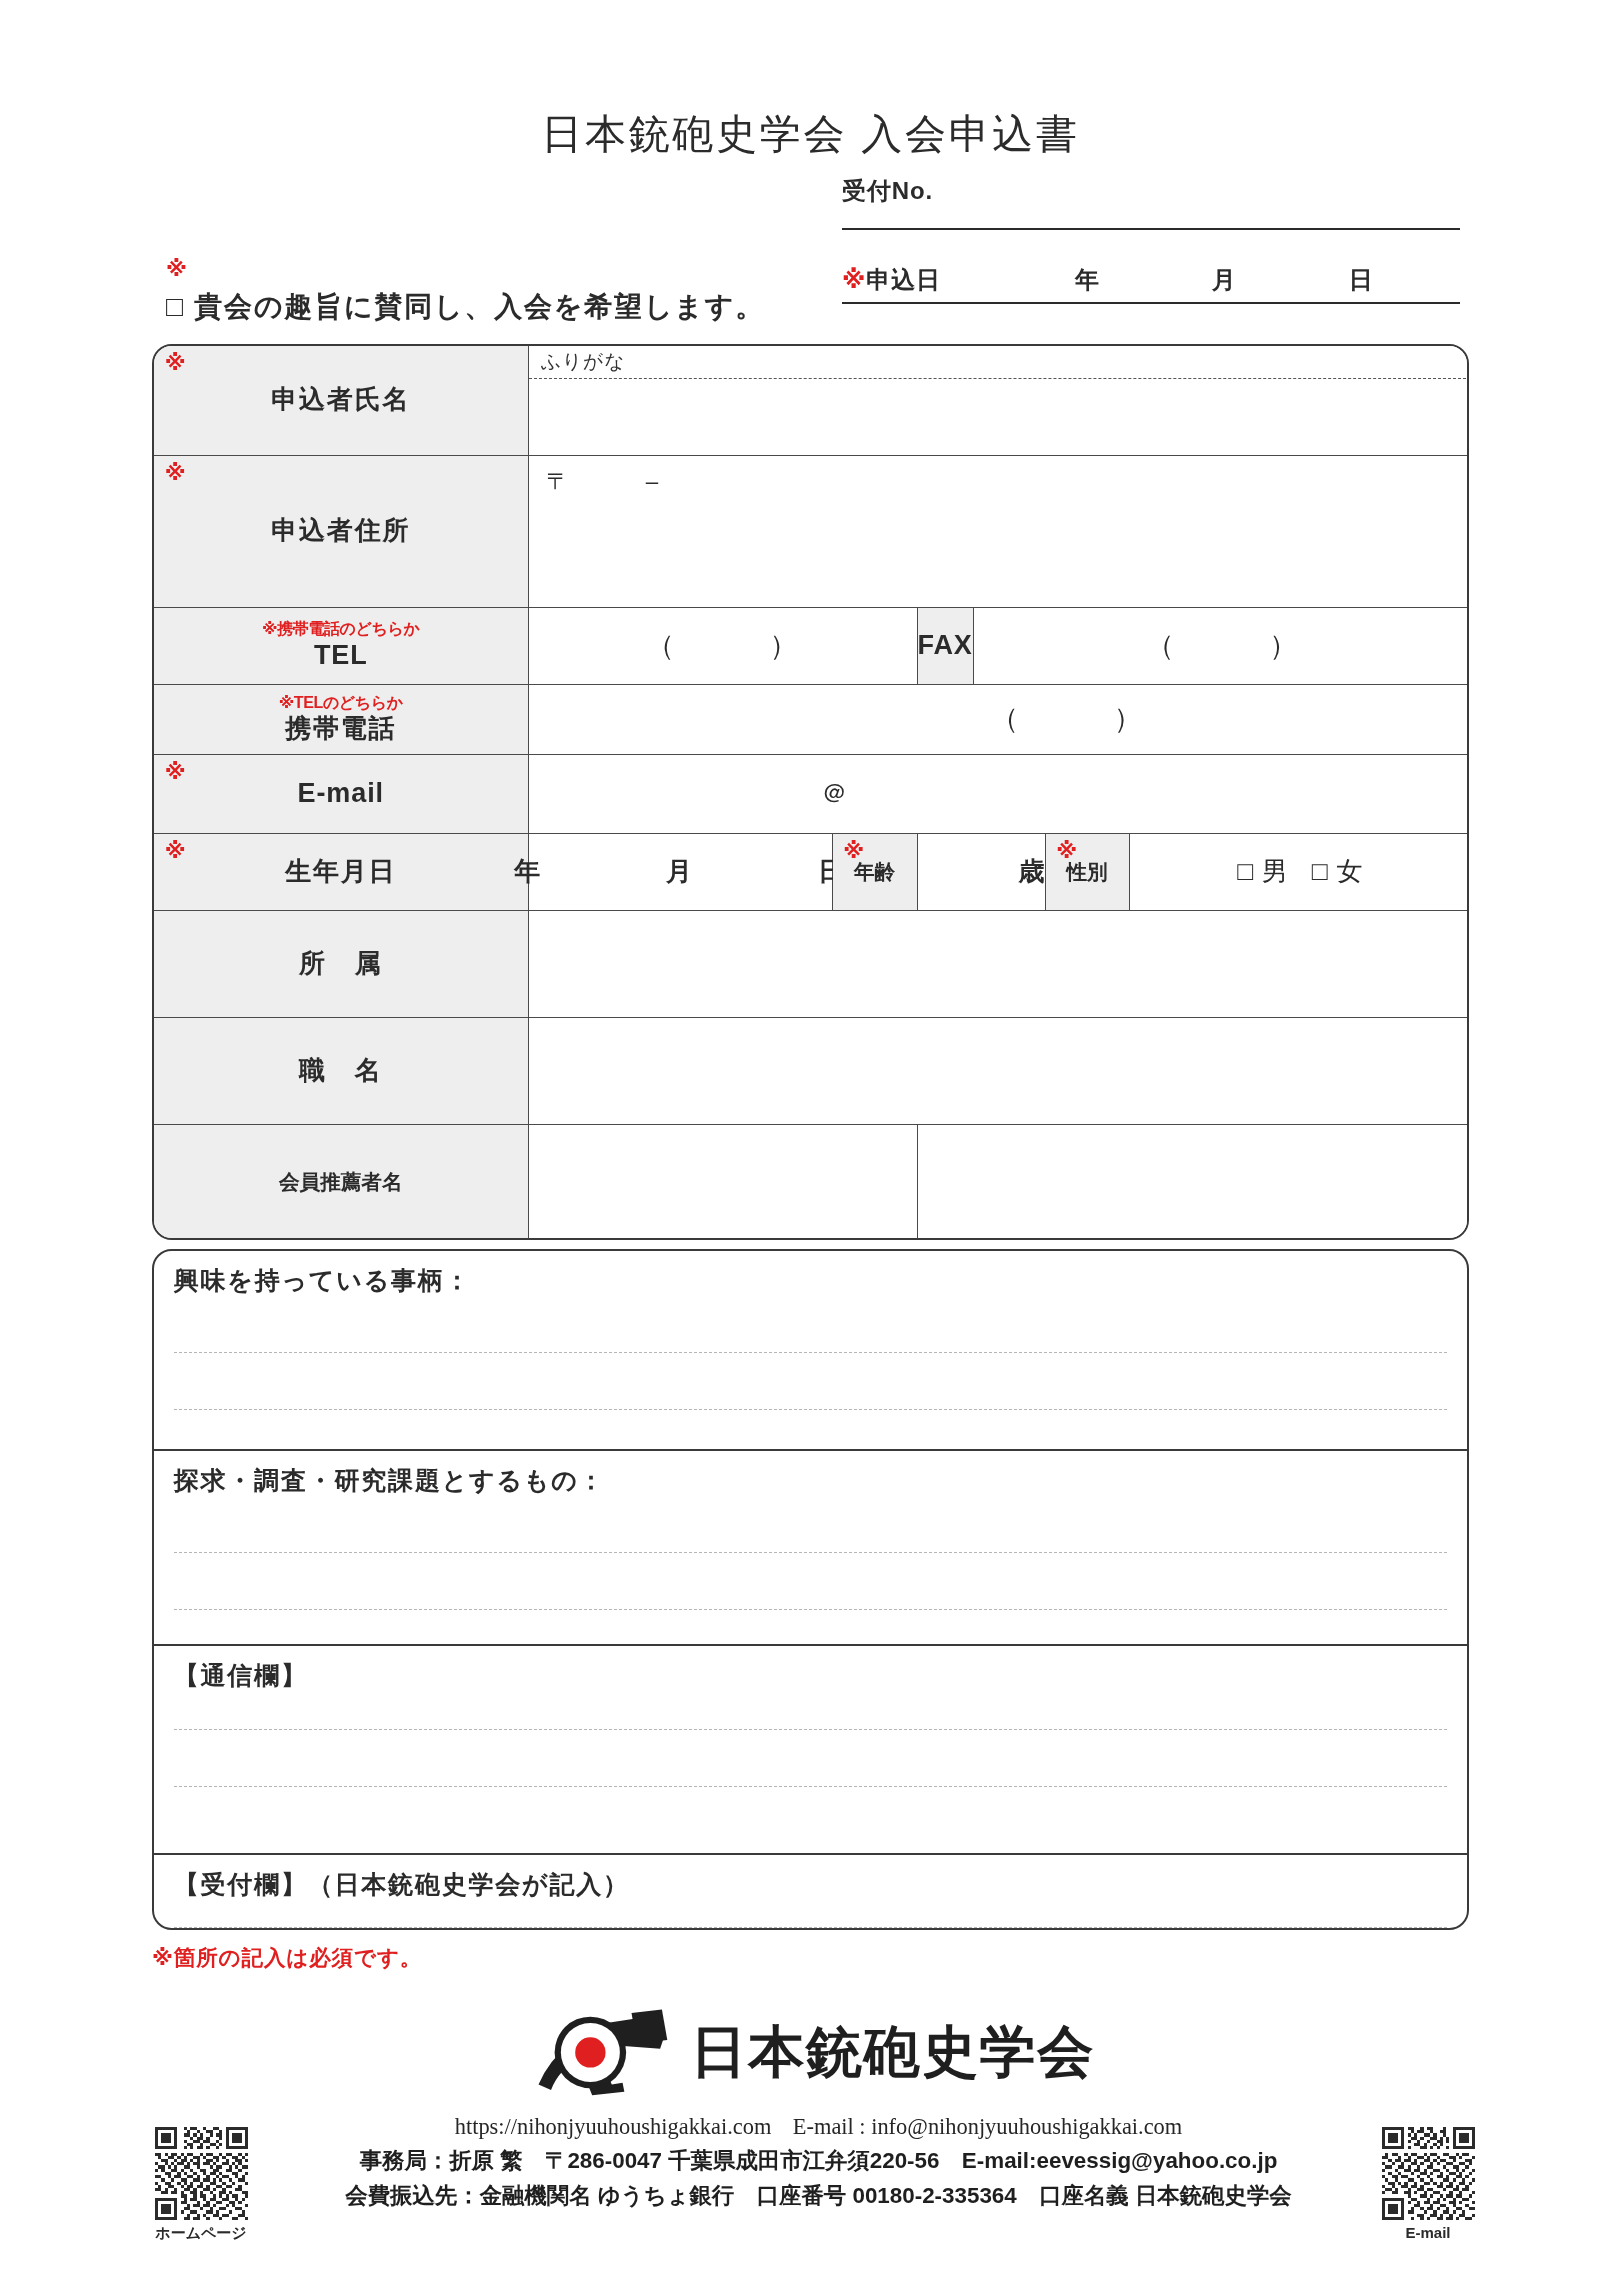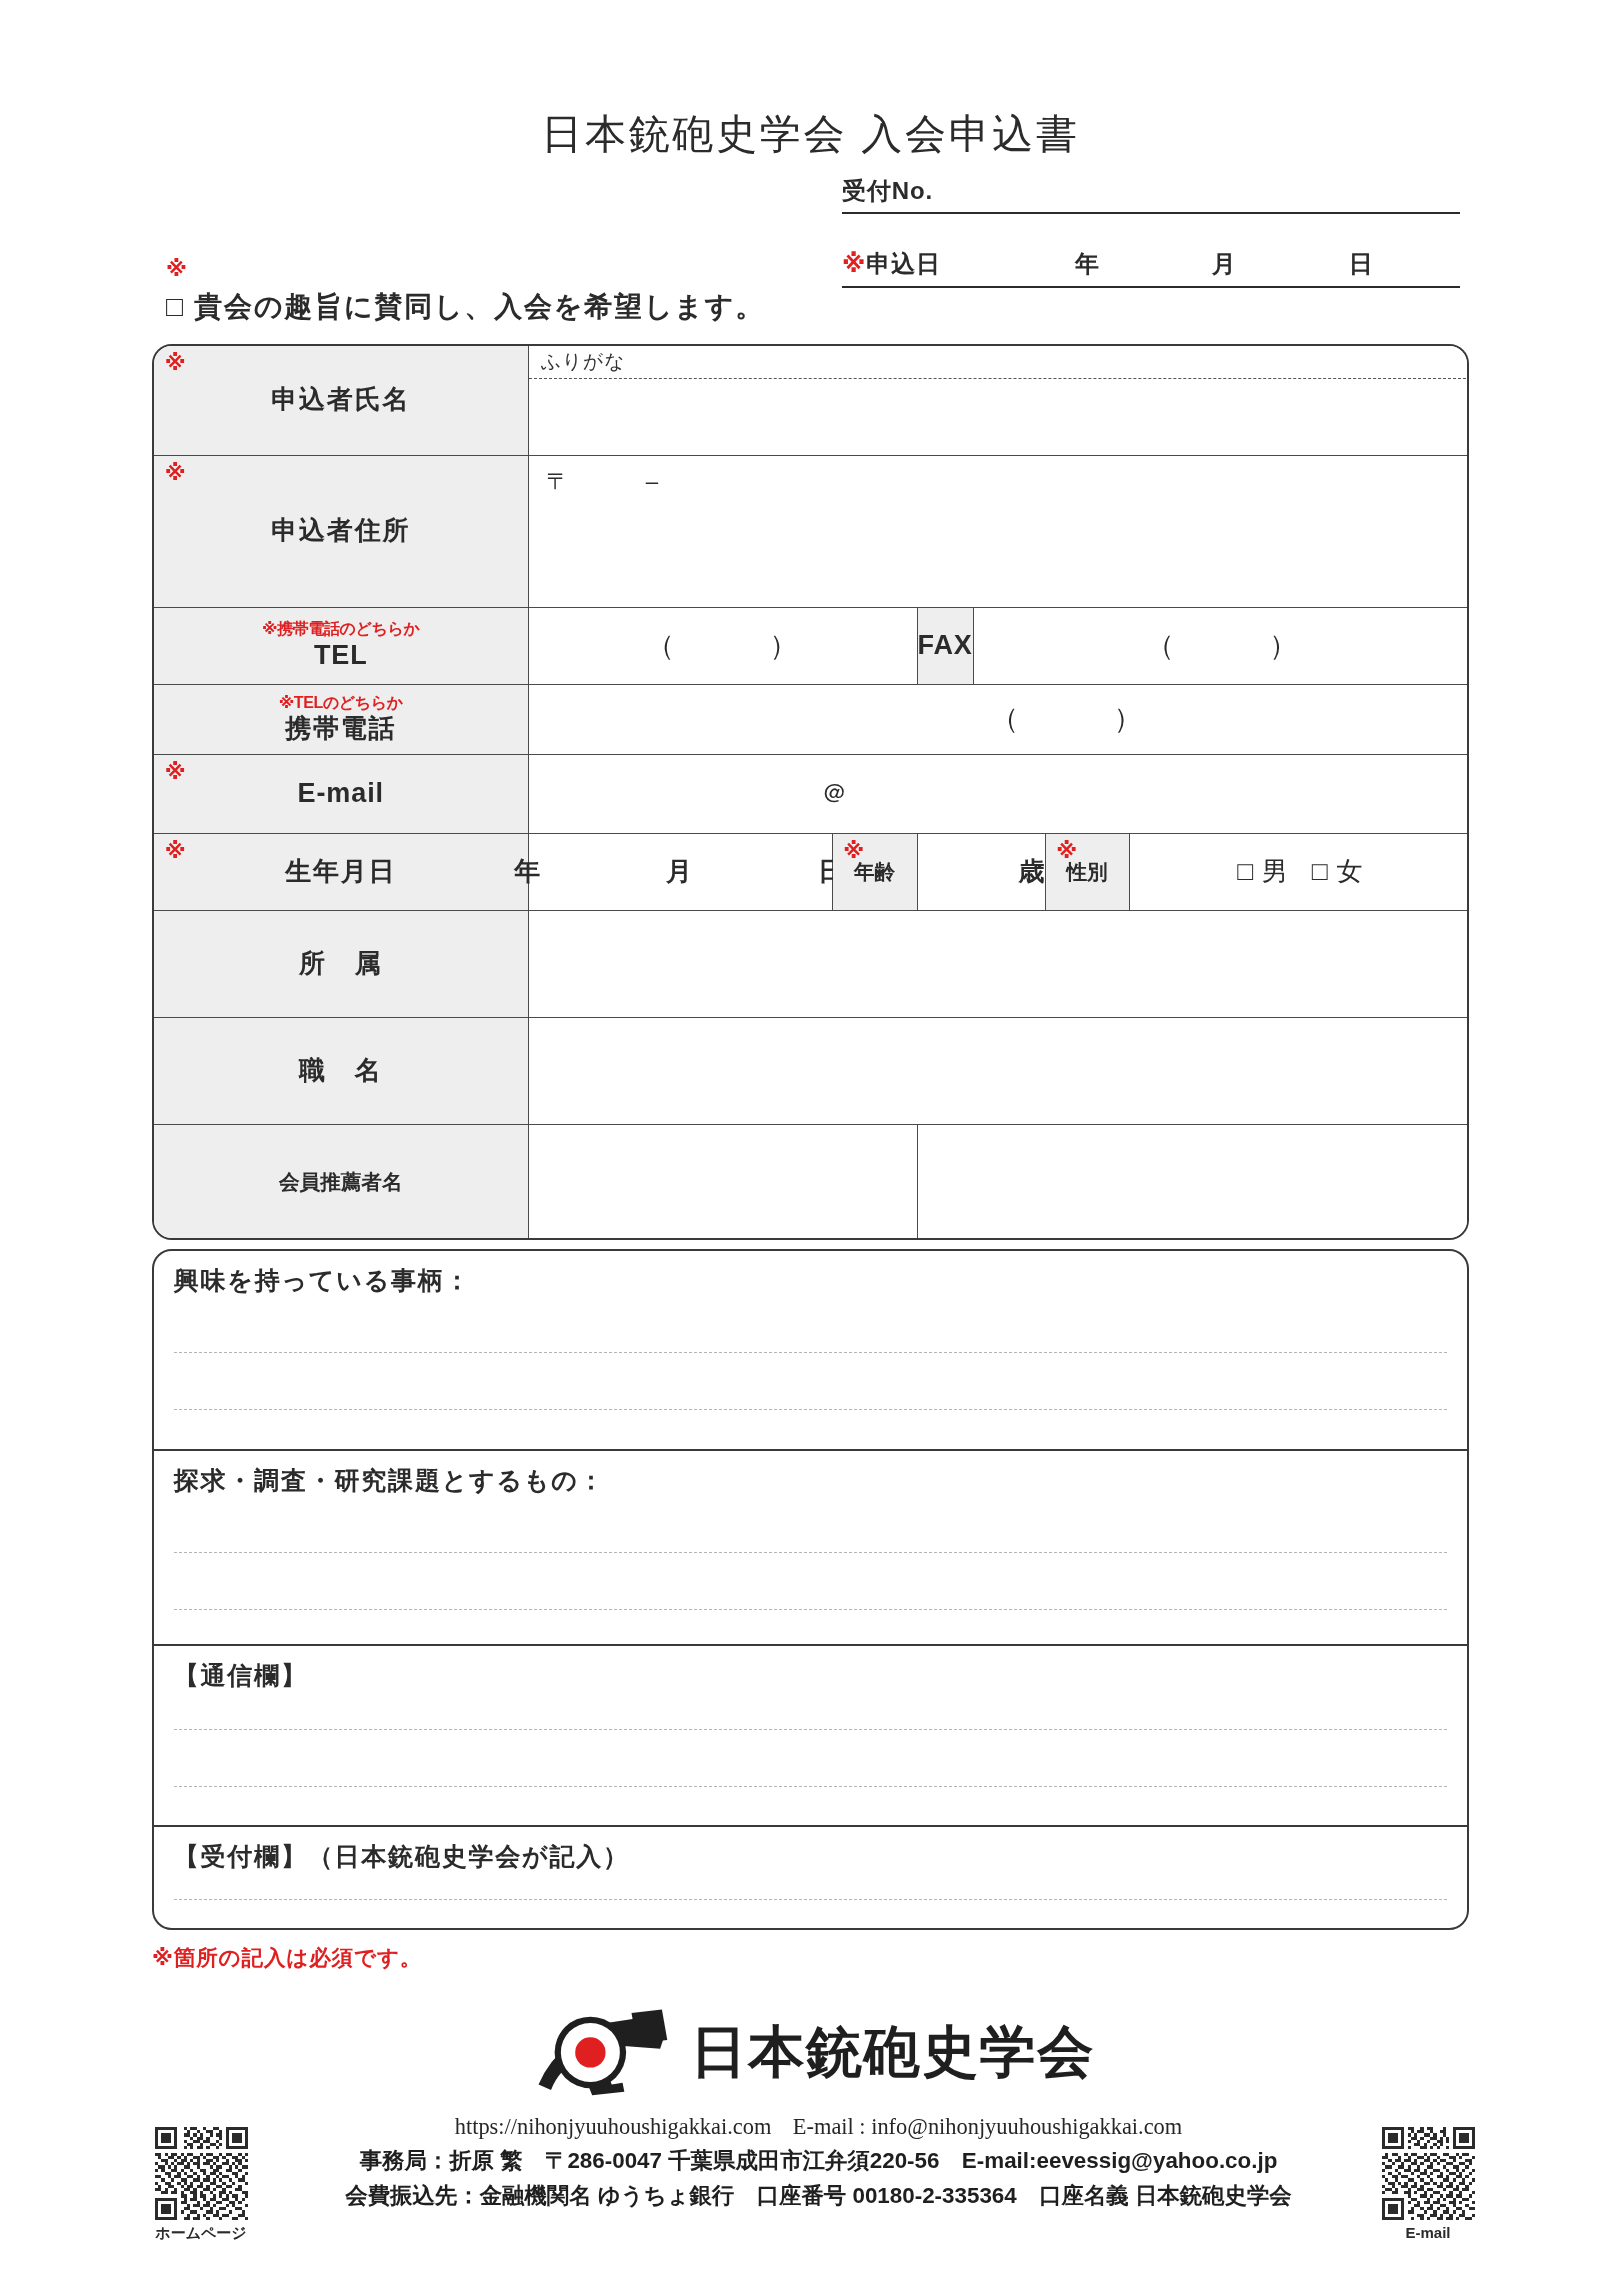--- a/index.html
+++ b/index.html
@@ -38,21 +38,21 @@
   
   .receipt-block {
     position: absolute;
     left: 842px;
     top: 175px;
     width: 618px;
   }
   .receipt-no {
     font-size: 24px;
     font-weight: 700;
-    padding-bottom: 5px;
+    padding-bottom: 21px;
     border-bottom: 2.2px solid #2b2b2b;
     letter-spacing: 0.9px;
   }
   .apply-date {
     display: flex;
     align-items: baseline;
     font-size: 24px;
     font-weight: 700;
     padding-top: 9.9px;
     border-bottom: 2.2px solid #2b2b2b;
@@ -538,21 +538,21 @@
     </div>
 
     <div class="note-sec" style="height:195px">
       <div class="note-title">探求・調査・研究課題とするもの：</div>
       <div class="rule-gap-a"></div>
       <div class="note-rule"></div>
       <div class="rule-gap-b"></div>
       <div class="note-rule"></div>
     </div>
 
-    <div class="note-sec" style="height:181px">
+    <div class="note-sec" style="height:209px">
       <div class="note-title">【通信欄】</div>
       <div style="height:30px"></div>
       <div class="note-rule"></div>
       <div class="rule-gap-b"></div>
       <div class="note-rule"></div>
     </div>
 
     <div class="note-sec" style="height:107px">
       <div class="note-title">【受付欄】（日本銃砲史学会が記入）</div>
       <div style="height:19.7px"></div>

